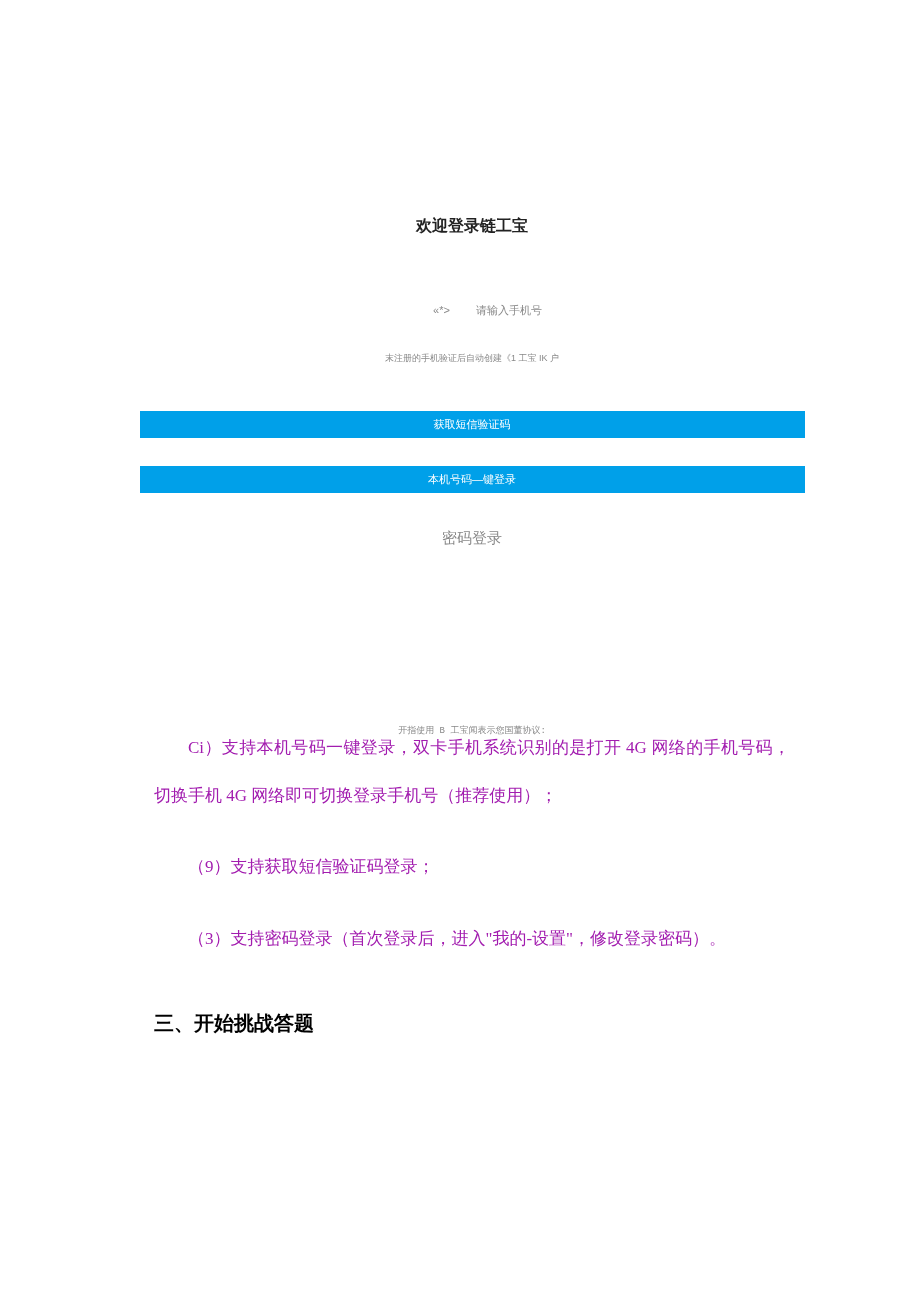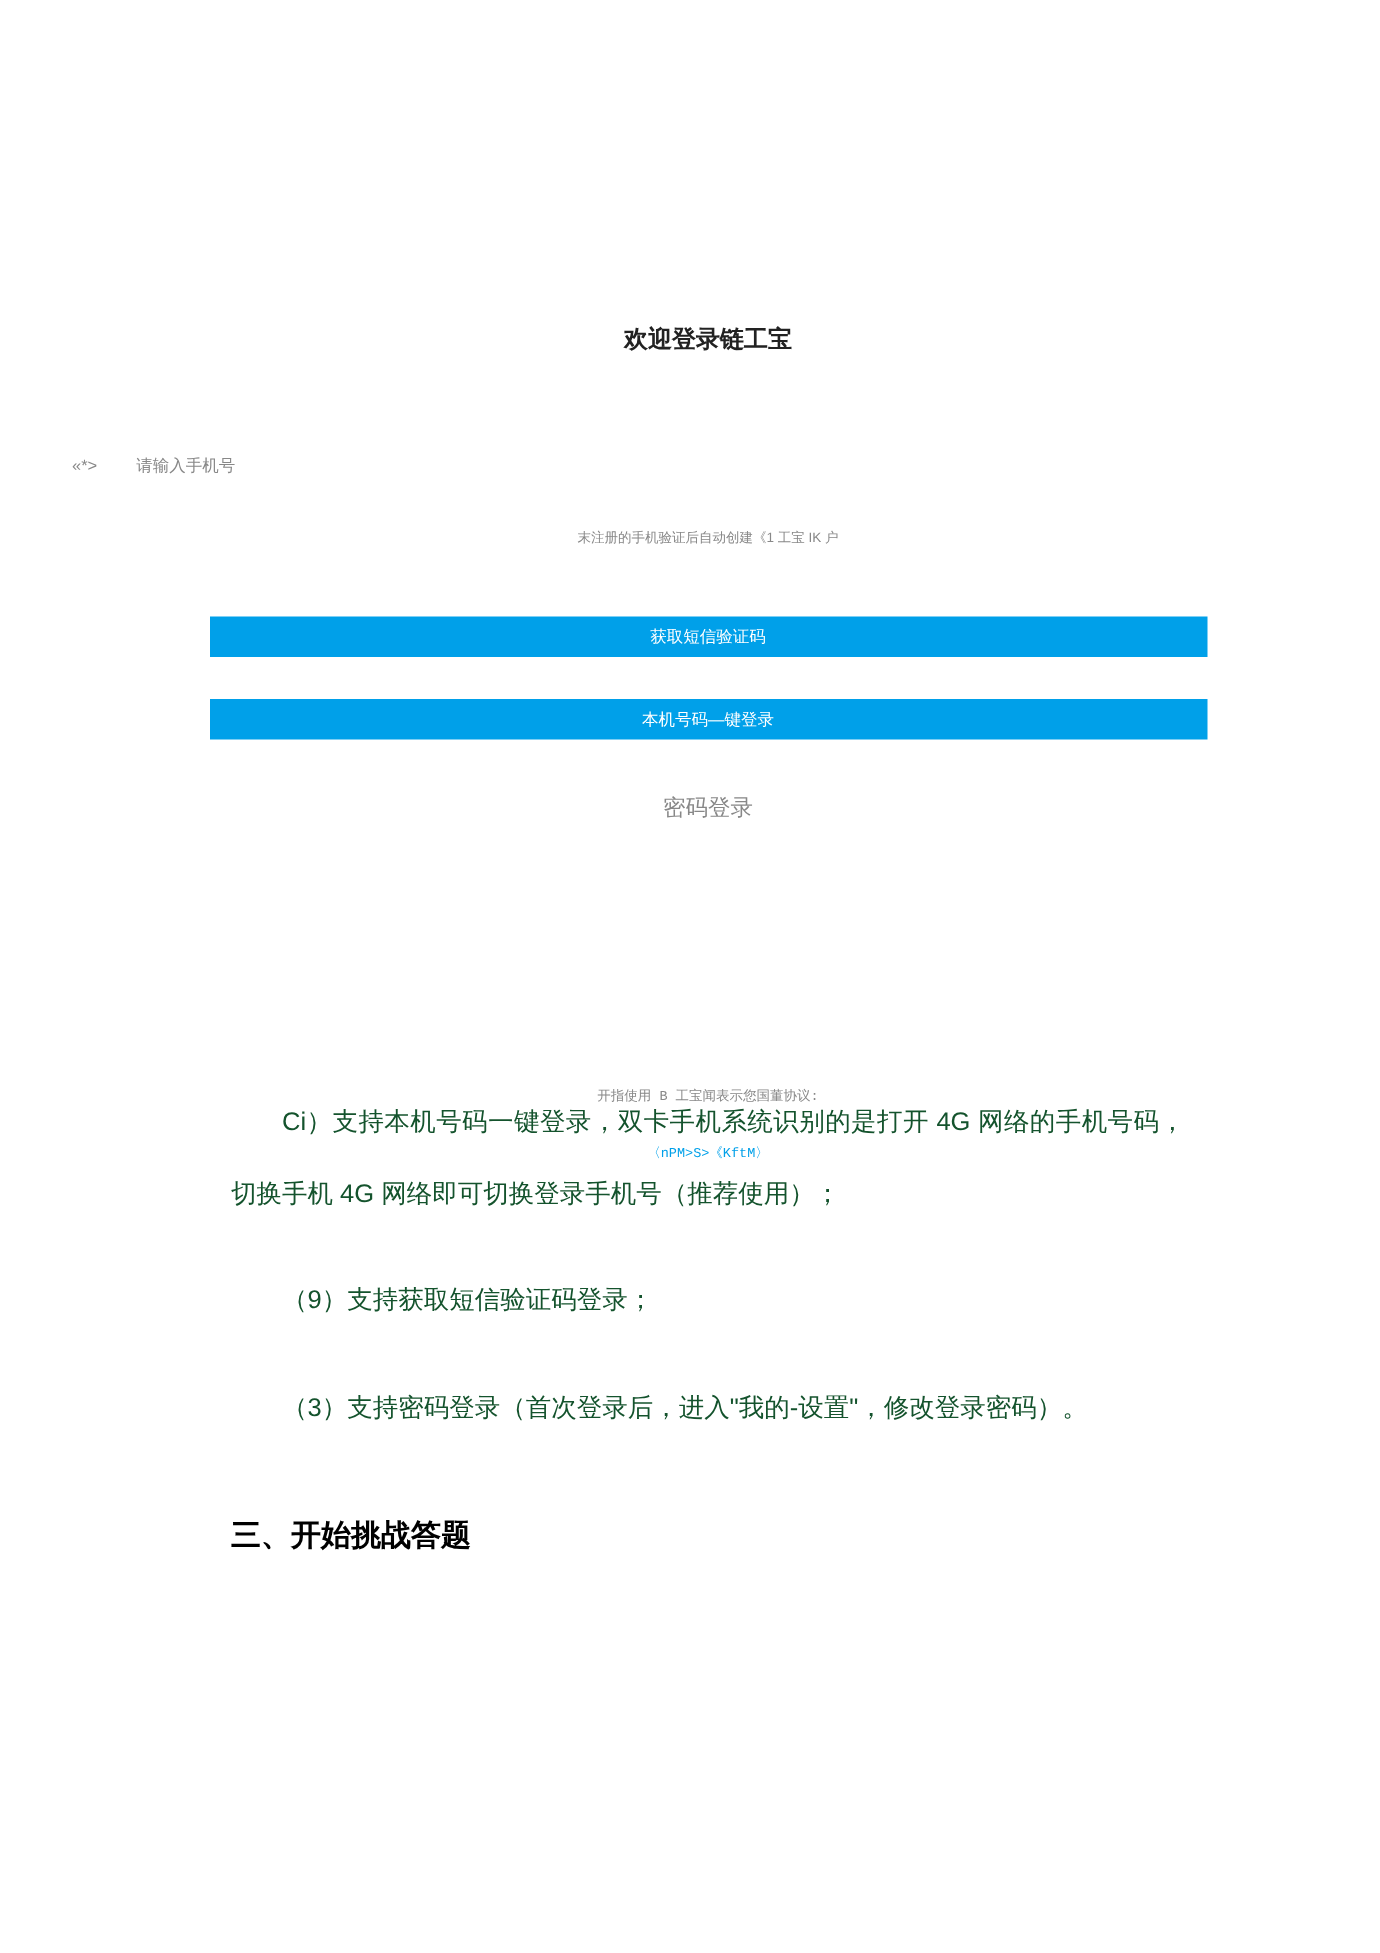--- a/index.html
+++ b/index.html
@@ -19,25 +19,26 @@
       padding-top: 180px;
     }
     .login-title {
       text-align: center;
       font-size: 16px;
       font-weight: bold;
       color: #222;
       margin-bottom: 42px;
     }
     .phone-placeholder {
-      text-align: left;
+      text-align: center;
       font-size: 11px;
       color: #888;
       margin-bottom: 10px;
       padding-left: 0;
+      margin-left: 43px;
     }
     .phone-placeholder .prefix {
       color: #888;
       margin-right: 2px;
     }
     .phone-hint {
       text-align: center;
       font-size: 9px;
       color: #888;
       margin-bottom: 34px;
@@ -75,24 +76,24 @@
     }
     .doc-content {
       padding: 700px 130px 0 130px;
       position: absolute;
       top: 0;
       left: 0;
       width: 100%;
     }
     .doc-para {
       font-size: 17px;
-      color: #14532d;
+      color: #a21caf;
       line-height: 2.8;
       text-align: justify;
-      font-family: Liberation Sans, sans-serif;
+      font-family: Liberation Serif, serif;
     }
     .doc-para.indent {
       text-indent: 2em;
     }
     .section-heading {
       font-size: 20px;
       font-weight: bold;
       color: #000;
       margin-top: 24px;
       font-family: "SimHei", "Microsoft YaHei", sans-serif;
@@ -105,21 +106,20 @@
   <div class="login-title">欢迎登录链工宝</div>
   <div class="phone-placeholder">
     <span class="prefix">«*&gt;</span><span>请输入手机号</span>
   </div>
   <div class="phone-hint">末注册的手机验证后自动创建《1 工宝 IK 户</div>
   <div class="btn">获取短信验证码</div>
   <div class="btn btn-second">本机号码—键登录</div>
   <div class="password-login">密码登录</div>
   <div class="agreement">
     <div>开指使用 B 工宝闻表示您国董协议:</div>
-    <div class="agreement-links">〈nPM&gt;S&gt;《KftM〉</div>
   </div>
 </div>
 
 <div class="doc-content">
   <p class="doc-para indent">Ci）支持本机号码一键登录，双卡手机系统识别的是打开 4G 网络的手机号码，切换手机 4G 网络即可切换登录手机号（推荐使用）；</p>
   <p class="doc-para indent">（9）支持获取短信验证码登录；</p>
   <p class="doc-para indent">（3）支持密码登录（首次登录后，进入"我的-设置"，修改登录密码）。</p>
   <p class="section-heading">三、开始挑战答题</p>
 </div>
 

